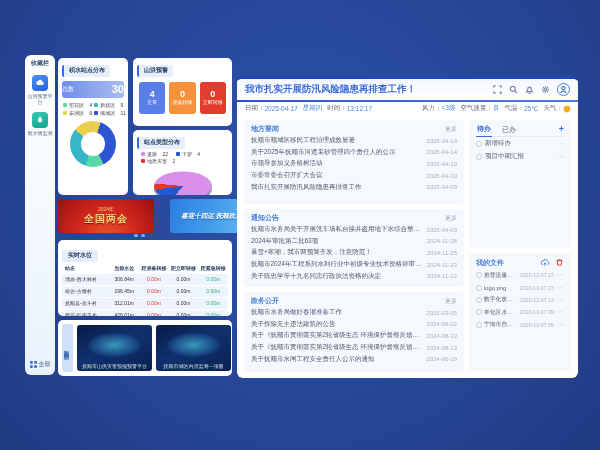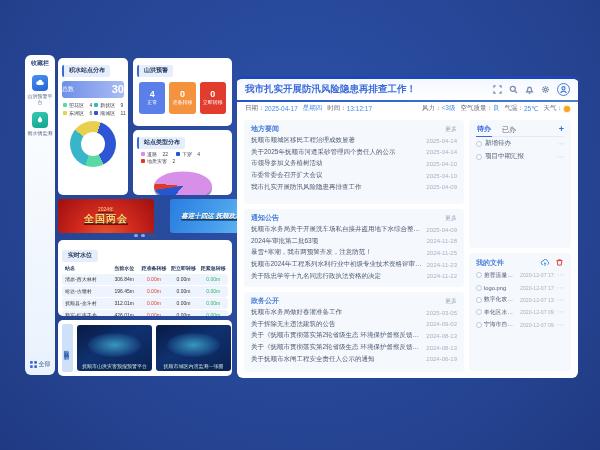--- a/index.html
+++ b/index.html
@@ -48,21 +48,21 @@
   .stat-val { font-size:9px; font-weight:bold; line-height:10px; }
   .stat-lab { font-size:5px; line-height:7px; }
 
   #cardType { left:133px; top:130px; width:99px; height:65px; }
   .legend-inline { display:flex; flex-wrap:wrap; gap:1px 8px; padding:2px 8px 0; font-size:5px; color:#445; }
   .pie-wrap { width:58px; height:58px; margin:-7px auto 0; transform:scaleY(0.5);
     filter:drop-shadow(0 5px 0 rgba(25,45,120,0.55)); }
   .pie { width:58px; height:58px; border-radius:50%; }
 
   
-  #banners { left:58px; top:199px; width:208px; height:34px; display:flex; gap:16px;text-decoration:underline; }
+  #banners { left:58px; top:199px; width:208px; height:34px; display:flex; gap:16px; }
   .banner { flex:1; border-radius:3px; overflow:hidden; position:relative; cursor:pointer;
     display:flex; flex-direction:column; align-items:center; justify-content:center; }
   .banner.red { background:radial-gradient(circle at 50% 120%, #e85a2a 0%, #d42a1e 45%, #9c0f0f 100%); }
   .banner.red .b-year { font-size:5px; color:#f8d58a; }
   .banner.red .b-title { font-size:10px; font-weight:bold; color:#ffd873; letter-spacing:1px;
     text-shadow:0 1px 1px #7a0a0a; }
   .banner.blue { background:linear-gradient(110deg,#2a7de0 0%, #4aa2ec 55%, #7cc8f5 100%); }
   .banner.blue .b-title { font-size:6.5px; font-weight:bold; color:#ffffff; font-style:italic;
     text-shadow:0 1px 1px #1a5ea8; }
   #carouselDots { left:58px; top:234px; width:174px; height:4px; display:flex; gap:3px; justify-content:center; }

